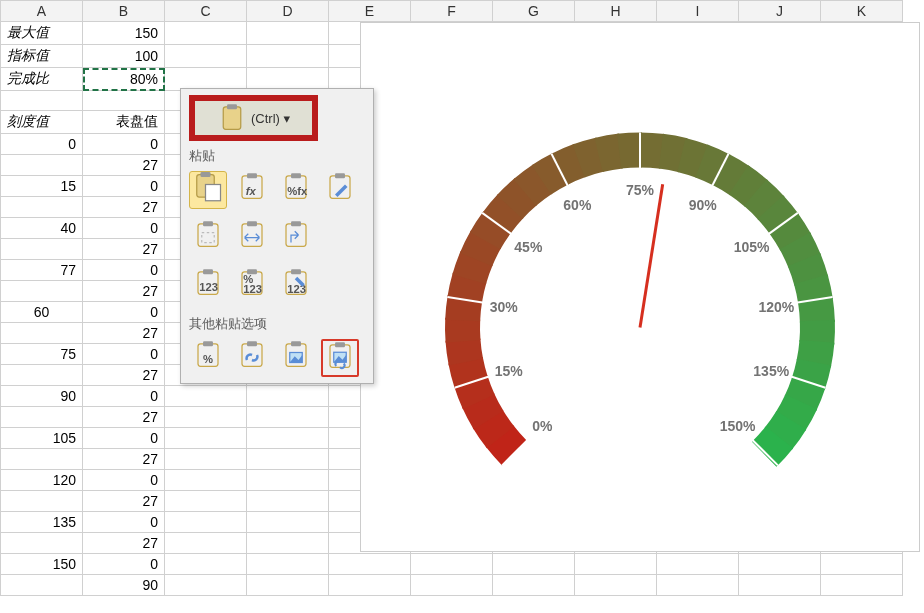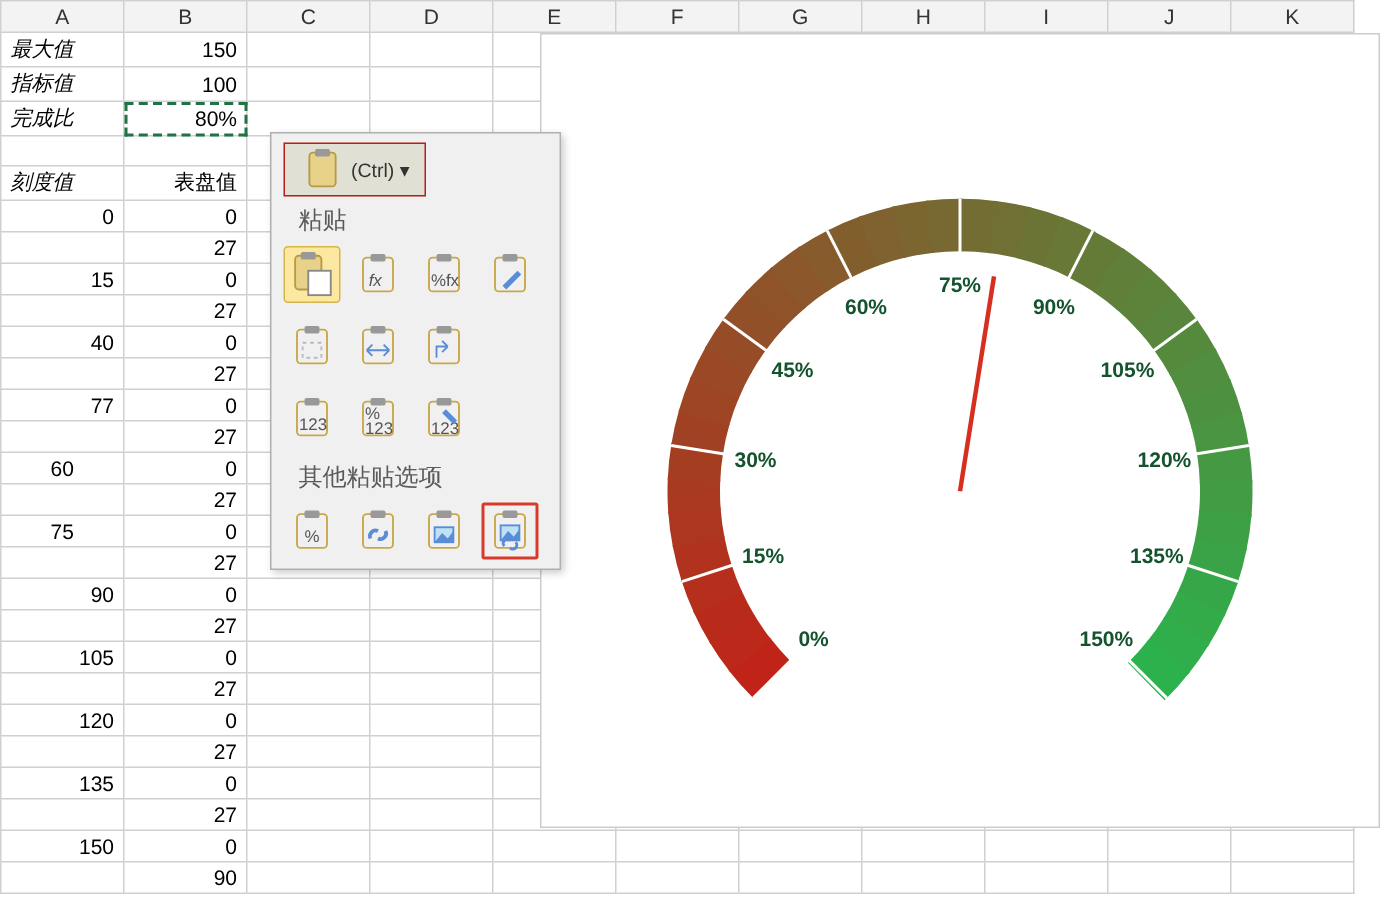--- a/index.html
+++ b/index.html
@@ -50,43 +50,43 @@
     background: #f0f0f0;
     border: 1px solid #b0b0b0;
     box-shadow: 2px 2px 5px rgba(0,0,0,.2);
     z-index: 20;
   }
   .paste-pop .hdr-btn {
     display: inline-flex;
     align-items: center;
     gap: 4px;
     background: #e0e0d4;
-    border: 1px solid #b91c1c;
-    padding: 2px 10px;
+    border: 6px solid #b91c1c;
+    padding: 2px 22px;
     margin: 2px;
     font-size: 13px;
     color: #333;
   }
   .paste-pop .hdr-btn svg { width:14px; height:14px; }
   .paste-pop .sect-label {
     padding: 4px 8px 2px;
     color: #5a5a5a;
-    font-size: 16px;
-    margin-left: 10px;
+    font-size: 13px;
   }
   .paste-pop .icon-row {
     display: flex;
     gap: 6px;
     padding: 4px 8px 6px;
   }
   .paste-pop .ic {
     width: 38px; height: 38px;
-    display:flex; align-items:center; justify-content:center;
+    display:flex; align-items:flex-start; justify-content:center;
     border: 1px solid transparent;
     border-radius: 3px;
+    font-weight: bold;
   }
   .paste-pop .ic.active { background:#fce8a0; border-color:#d4b54a; }
   .paste-pop .ic.hl { border:2px solid #d73a2a; border-radius:2px; }
   .paste-pop svg.clip { width:30px; height:30px; }
   .sub { font-size:9px; fill:#555; font-family:Arial; }
   
   .chart {
     position:absolute;
     left:360px; top:22px;
     width:560px; height:530px;
@@ -94,21 +94,21 @@
     background:#fff;
   }
   .gauge-wrap {
     position:absolute; left:50%; top:58%;
     transform:translate(-50%,-50%);
   }
   .tick-label {
     position:absolute;
     font-size:14px;
     font-weight:bold;
-    color:#14532d;
+    color:#737373;
     transform:translate(-50%,-50%);
     white-space:nowrap;
   }
 </style>
 </head>
 <body>
 
 <table class="sheet">
   <thead>
     <tr id="col-hdr">
@@ -315,21 +315,21 @@
         <td></td>
         <td></td>
         <td></td>
         <td></td>
         <td></td>
         <td></td>
         <td></td>
         <td></td>
       </tr>
       <tr>
-        <td class="" style="text-align: center;">75</td>
+        <td class="" style="text-align: right;">75</td>
         <td>0</td>
         <td></td>
         <td></td>
         <td></td>
         <td></td>
         <td></td>
         <td></td>
         <td></td>
         <td></td>
         <td></td>

